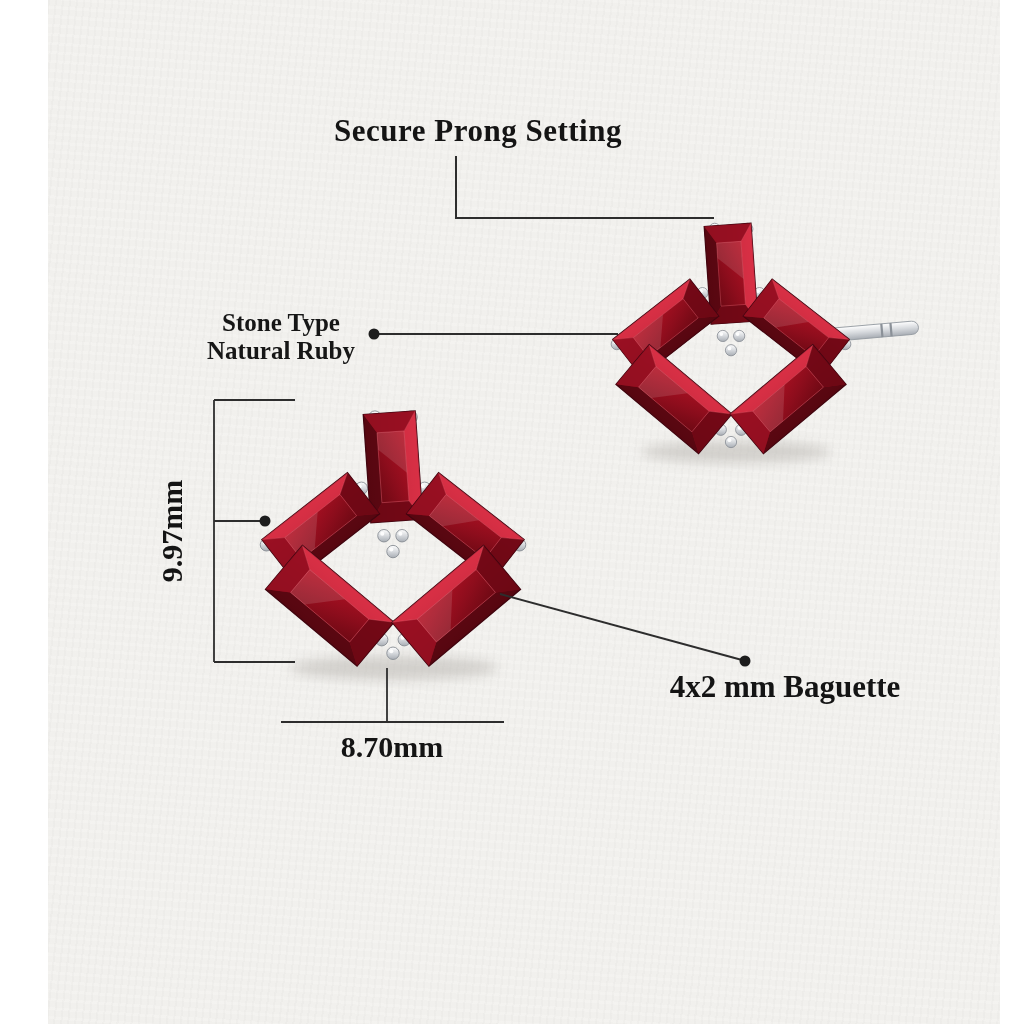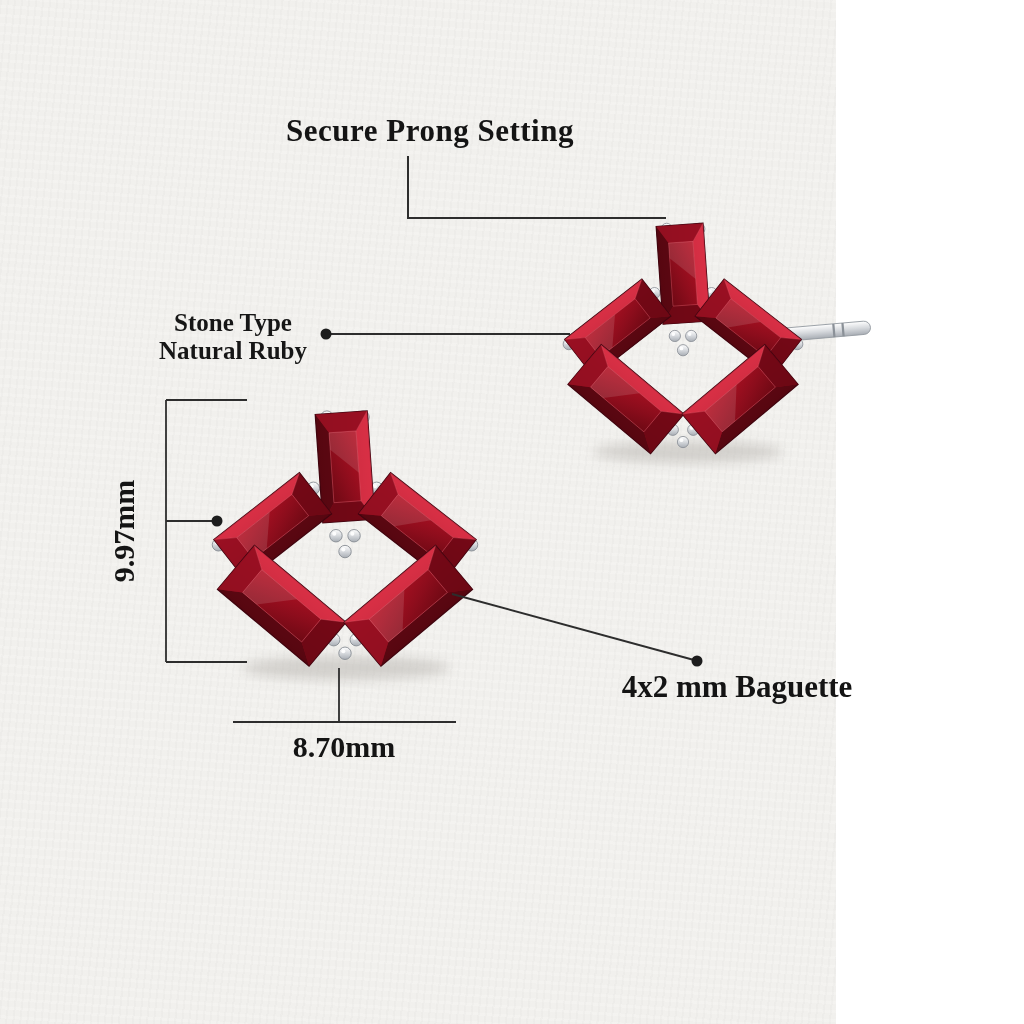--- a/index.html
+++ b/index.html
@@ -1,22 +1,23 @@
 <!DOCTYPE html>
 <html><head>
 <meta charset="utf-8">
 <style>
   html,body{margin:0;padding:0;}
   body{
     width:1024px;height:1024px;overflow:hidden;
     font-family:"Liberation Serif","DejaVu Serif",serif;
   }
   .stage{
-    position:relative;width:836px;height:1024px;
+    position:relative;width:952px;height:1024px;
     background:#f3f2ef;
+    margin-left:48px;
   }
   .stage::before{
     content:"";position:absolute;inset:0;pointer-events:none;
     background:
       repeating-linear-gradient(96deg, rgba(0,0,0,0.015) 0 2px, rgba(255,255,255,0.0) 2px 7px),
       repeating-linear-gradient(184deg, rgba(255,255,255,0.05) 0 3px, rgba(0,0,0,0.008) 3px 9px);
   }
   svg{position:absolute;inset:0;}
   .t-title{font-size:31px;font-weight:700;fill:#141414;letter-spacing:0.5px;}
   .t-label{font-size:25px;font-weight:700;fill:#161616;}

